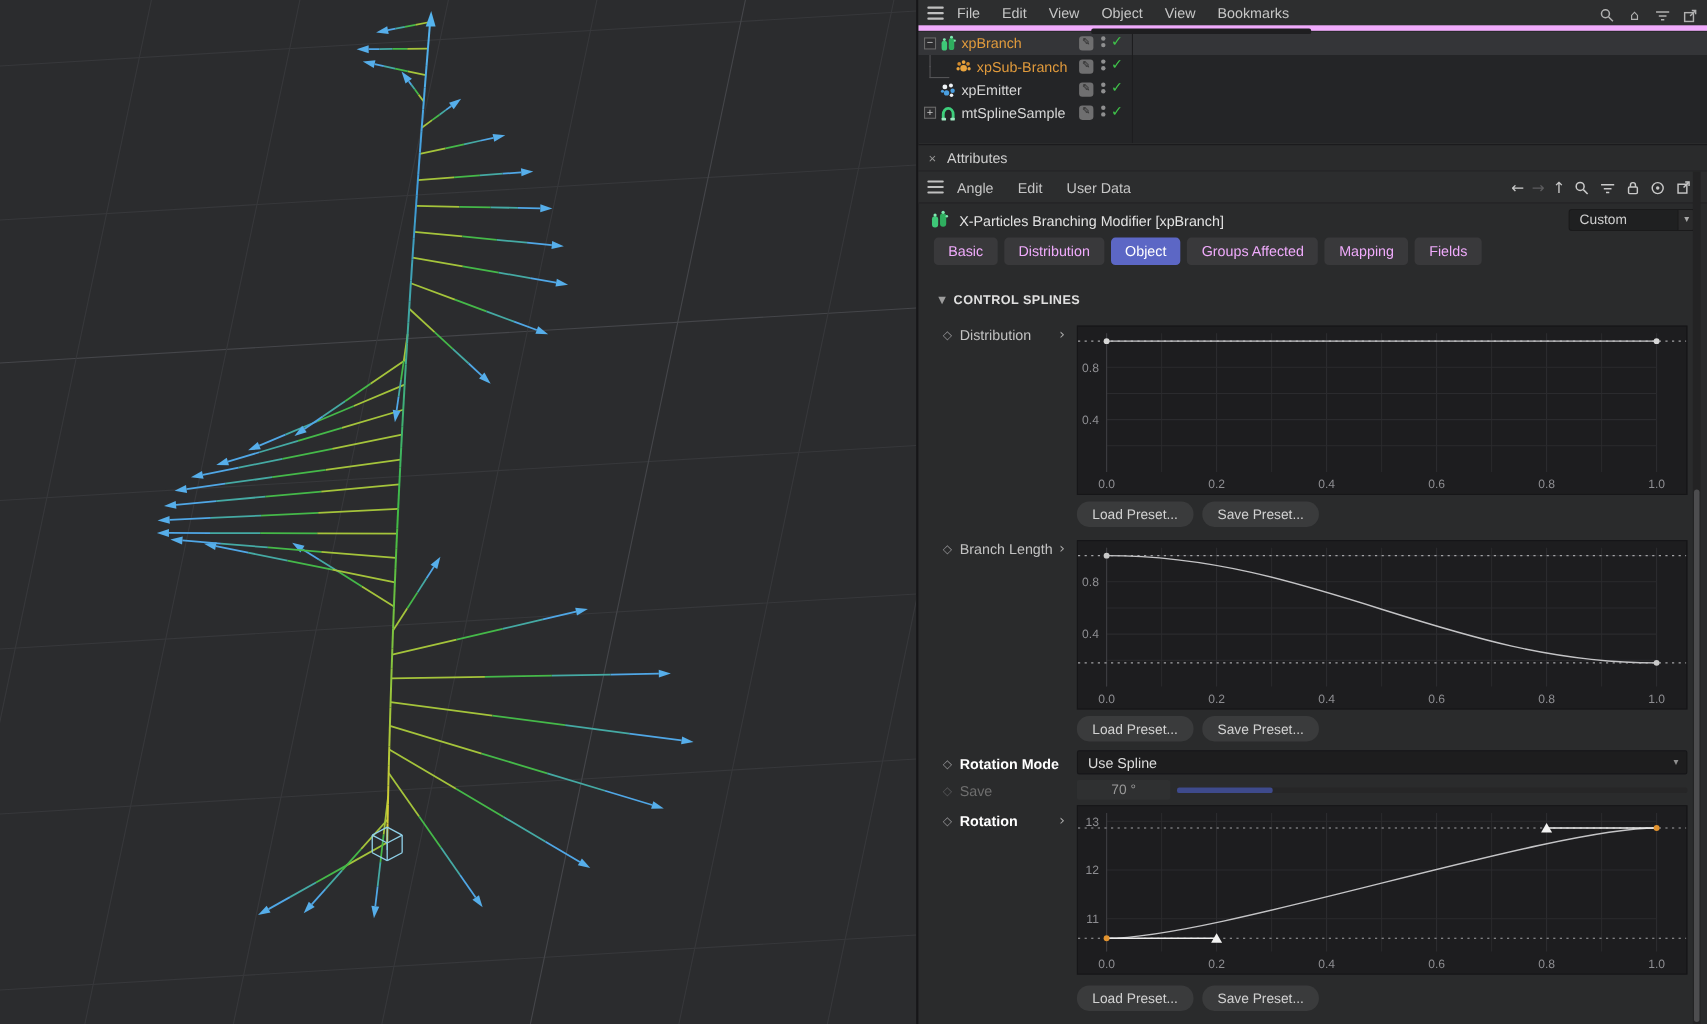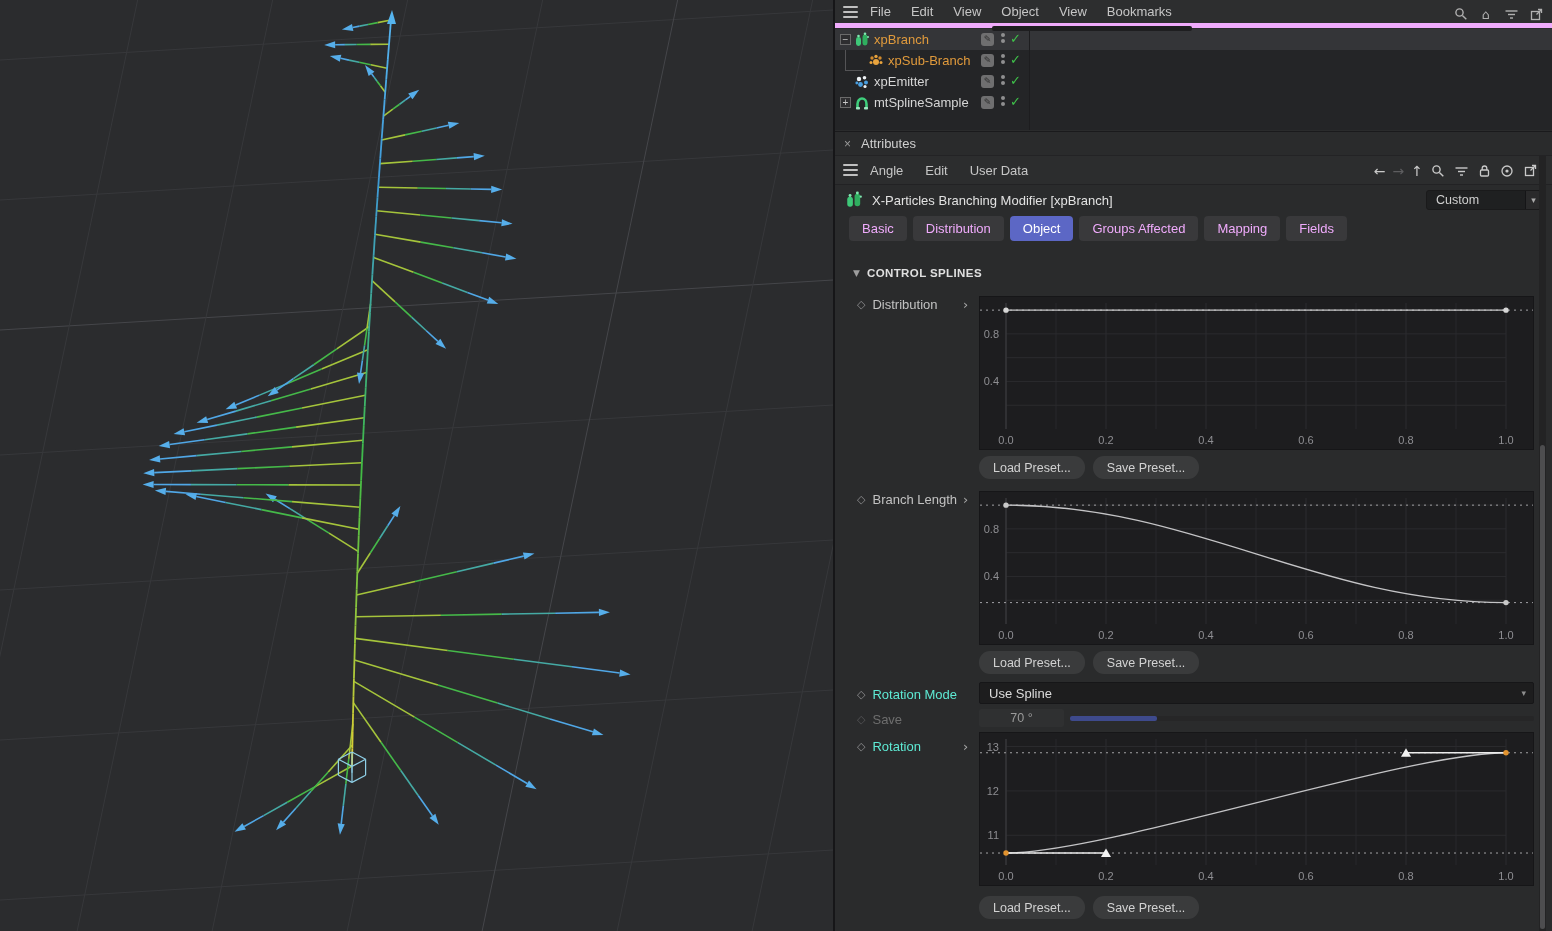--- a/index.html
+++ b/index.html
@@ -83,21 +83,21 @@
 
   
   #section-header { position:absolute; left:0; top:261px; width:717px; height:24px; display:flex; align-items:center; }
   #section-header .chev { color:#9d9d9d; font-size:9px; margin:0 7px 0 18px; }
   #section-header .txt { color:#e0e0e0; font-size:11.5px; font-weight:bold; letter-spacing:0.4px; }
 
   
   .param-label { position:absolute; left:0; width:144px; height:20px; display:flex; align-items:center; font-size:13px; }
   .param-label .dia { color:#8e8e90; font-size:11px; margin:0 7px 0 22px; }
   .param-label .lbl { color:#c2c2c2; }
-  .param-label.orange .lbl { color:#5eead4; }
+  .param-label.orange .lbl { color:#ffffff;font-weight:bold; }
   .param-label.disabled .lbl { color:#6e6e6e; }
   .param-label.disabled .dia { color:#565658; }
   .param-label .exp { position:absolute; left:128px; color:#a8a8a8; font-size:13px; }
 
   .graph-box { position:absolute; left:144px; width:555px; height:154px; background:#1d1d1f;
     border:1px solid #161618; }
   .graph-box svg { display:block; }
 
   .preset-row { position:absolute; left:144px; height:23px; display:flex; gap:8px; }
   .preset-btn { height:23px; padding:0 14px; background:#3a3b3c; border-radius:11px; color:#d2d2d2;

